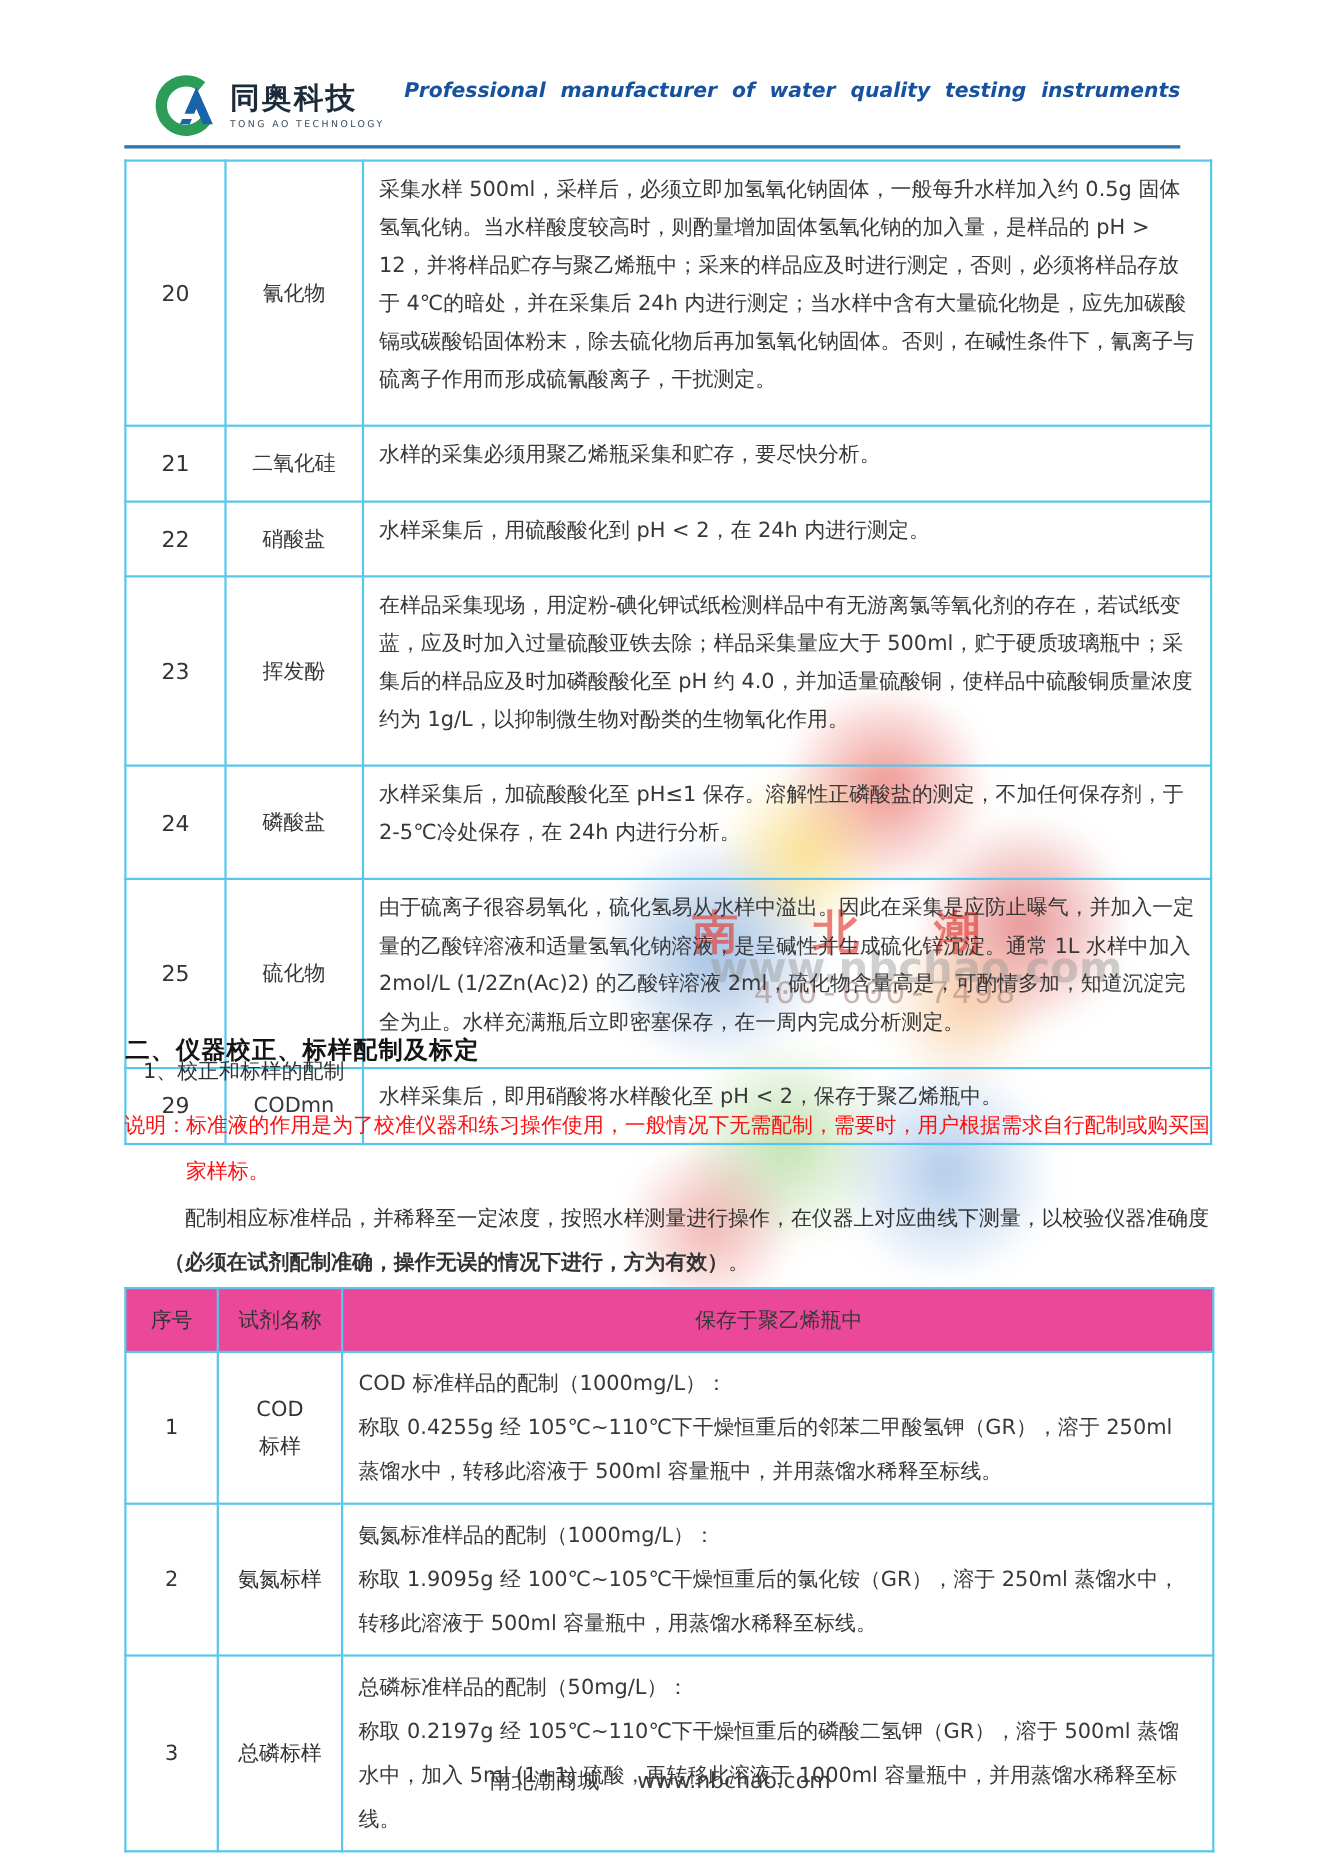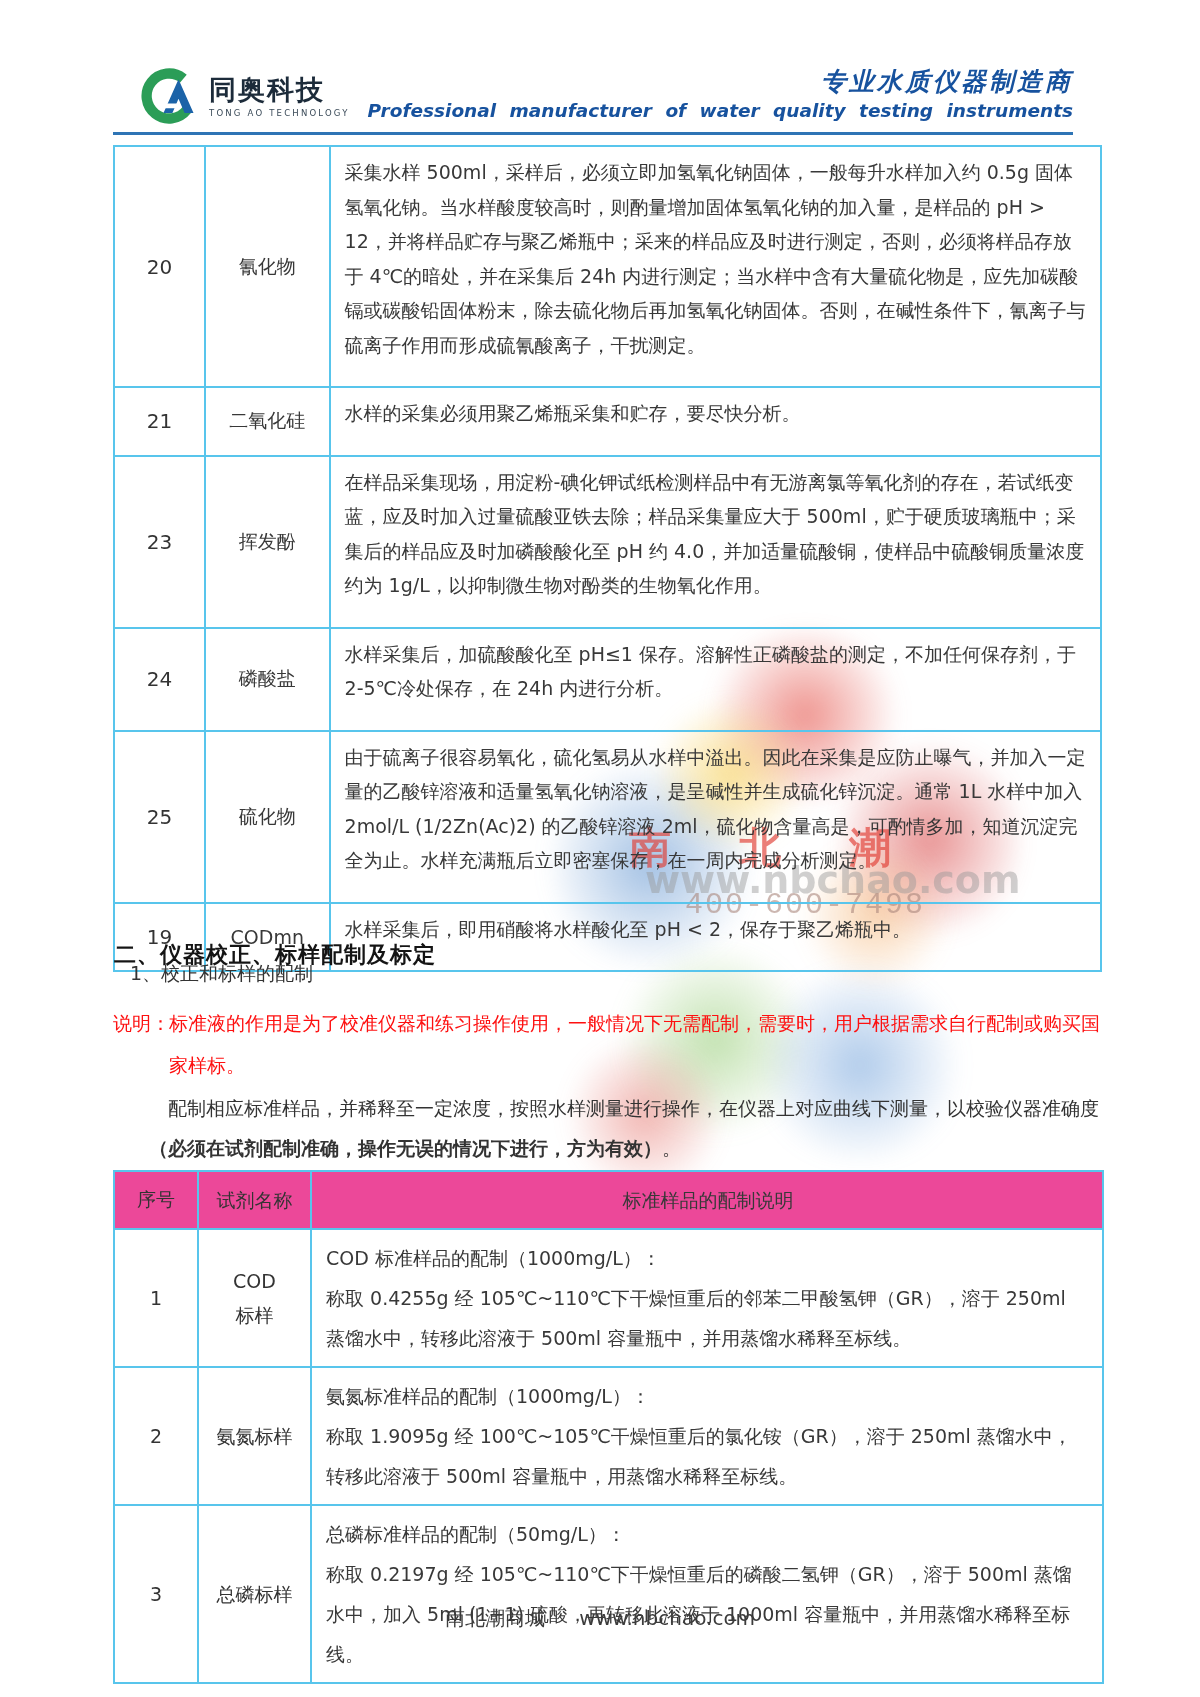--- a/index.html
+++ b/index.html
@@ -119,54 +119,58 @@
           <circle cx="30" cy="32" r="24" fill="none" stroke="#2b9d57" stroke-width="11" stroke-dasharray="113 38" transform="rotate(38 30 32)"></circle>
           <path d="M24 50 L40 14 L56 50 L46.5 50 L40 35 L33.5 50 Z" fill="#1b63a8"></path>
           <rect x="33" y="40" width="14" height="5" fill="#ffffff" transform="skewX(-12)"></rect>
         </svg>
         <div class="logo-text">
           <div class="logo-cn">同奥科技</div>
           <div class="logo-en">TONG AO TECHNOLOGY</div>
         </div>
       </div>
       <div class="slogans">
-        <div class="slogan-cn">专业水质仪器制造商</div>
         <div class="slogan-en">Professional manufacturer of water quality testing instruments</div>
       </div>
     </div>
 
     <table class="t1">
       <tbody>
           <tr style="height:217px;">
         <td class="c-no">20</td>
         <td class="c-name">氰化物</td>
         <td class="c-desc">采集水样 500ml，采样后，必须立即加氢氧化钠固体，一般每升水样加入约 0.5g 固体氢氧化钠。当水样酸度较高时，则酌量增加固体氢氧化钠的加入量，是样品的 pH &gt; 12，并将样品贮存与聚乙烯瓶中；采来的样品应及时进行测定，否则，必须将样品存放于 4℃的暗处，并在采集后 24h 内进行测定；当水样中含有大量硫化物是，应先加碳酸镉或碳酸铅固体粉末，除去硫化物后再加氢氧化钠固体。否则，在碱性条件下，氰离子与硫离子作用而形成硫氰酸离子，干扰测定。</td>
       </tr>
       <tr style="height:48px;">
         <td class="c-no">21</td>
         <td class="c-name">二氧化硅</td>
         <td class="c-desc">水样的采集必须用聚乙烯瓶采集和贮存，要尽快分析。</td>
       </tr>
+      <tr style="height:47px;">
+        <td class="c-no">22</td>
+        <td class="c-name">硝酸盐</td>
+        <td class="c-desc">水样采集后，用硫酸酸化到 pH &lt; 2，在 24h 内进行测定。</td>
+      </tr>
       <tr style="height:160px;">
         <td class="c-no">23</td>
         <td class="c-name">挥发酚</td>
         <td class="c-desc">在样品采集现场，用淀粉-碘化钾试纸检测样品中有无游离氯等氧化剂的存在，若试纸变蓝，应及时加入过量硫酸亚铁去除；样品采集量应大于 500ml，贮于硬质玻璃瓶中；采集后的样品应及时加磷酸酸化至 pH 约 4.0，并加适量硫酸铜，使样品中硫酸铜质量浓度约为 1g/L，以抑制微生物对酚类的生物氧化作用。</td>
       </tr>
       <tr style="height:71px;">
         <td class="c-no">24</td>
         <td class="c-name">磷酸盐</td>
         <td class="c-desc">水样采集后，加硫酸酸化至 pH≤1 保存。溶解性正磷酸盐的测定，不加任何保存剂，于 2-5℃冷处保存，在 24h 内进行分析。</td>
       </tr>
       <tr style="height:157px;">
         <td class="c-no">25</td>
         <td class="c-name">硫化物</td>
         <td class="c-desc">由于硫离子很容易氧化，硫化氢易从水样中溢出。因此在采集是应防止曝气，并加入一定量的乙酸锌溶液和适量氢氧化钠溶液，是呈碱性并生成硫化锌沉淀。通常 1L 水样中加入 2mol/L (1/2Zn(Ac)2) 的乙酸锌溶液 2ml，硫化物含量高是，可酌情多加，知道沉淀完全为止。水样充满瓶后立即密塞保存，在一周内完成分析测定。</td>
       </tr>
       <tr style="height:50px;">
-        <td class="c-no">19</td>
+        <td class="c-no">29</td>
         <td class="c-name">CODmn</td>
         <td class="c-desc">水样采集后，即用硝酸将水样酸化至 pH &lt; 2，保存于聚乙烯瓶中。</td>
       </tr>
     </tbody>
       </table>
 
     <div class="sec-heading">二、仪器校正、标样配制及标定</div>
     <div class="sec-sub">1、校正和标样的配制</div>
 
     <div class="note">
@@ -176,21 +180,21 @@
 
     <div class="para">
       <span>配制相应标准样品，并稀释至一定浓度，按照水样测量进行操作，在仪器上对应曲线下测量，以校验仪器准确度</span><span class="b">（必须在试剂配制准确，操作无误的情况下进行，方为有效）</span><span>。</span>
     </div>
 
     <table class="t2">
       <tbody>
           <tr>
         <th class="c-no">序号</th>
         <th class="c-name">试剂名称</th>
-        <th class="c-desc" style="text-align:center;">标准样品的配制说明</th>
+        <th class="c-desc" style="text-align:center;">保存于聚乙烯瓶中</th>
       </tr>
       <tr style="height:122px;">
         <td class="c-no">1</td>
         <td class="c-name">COD
 标样</td>
         <td class="c-desc">
           <div>COD 标准样品的配制（1000mg/L）：</div>
           <div>称取 0.4255g 经 105℃~110℃下干燥恒重后的邻苯二甲酸氢钾（GR），溶于 250ml 蒸馏水中，转移此溶液于 500ml 容量瓶中，并用蒸馏水稀释至标线。</div>
         </td>
       </tr>

